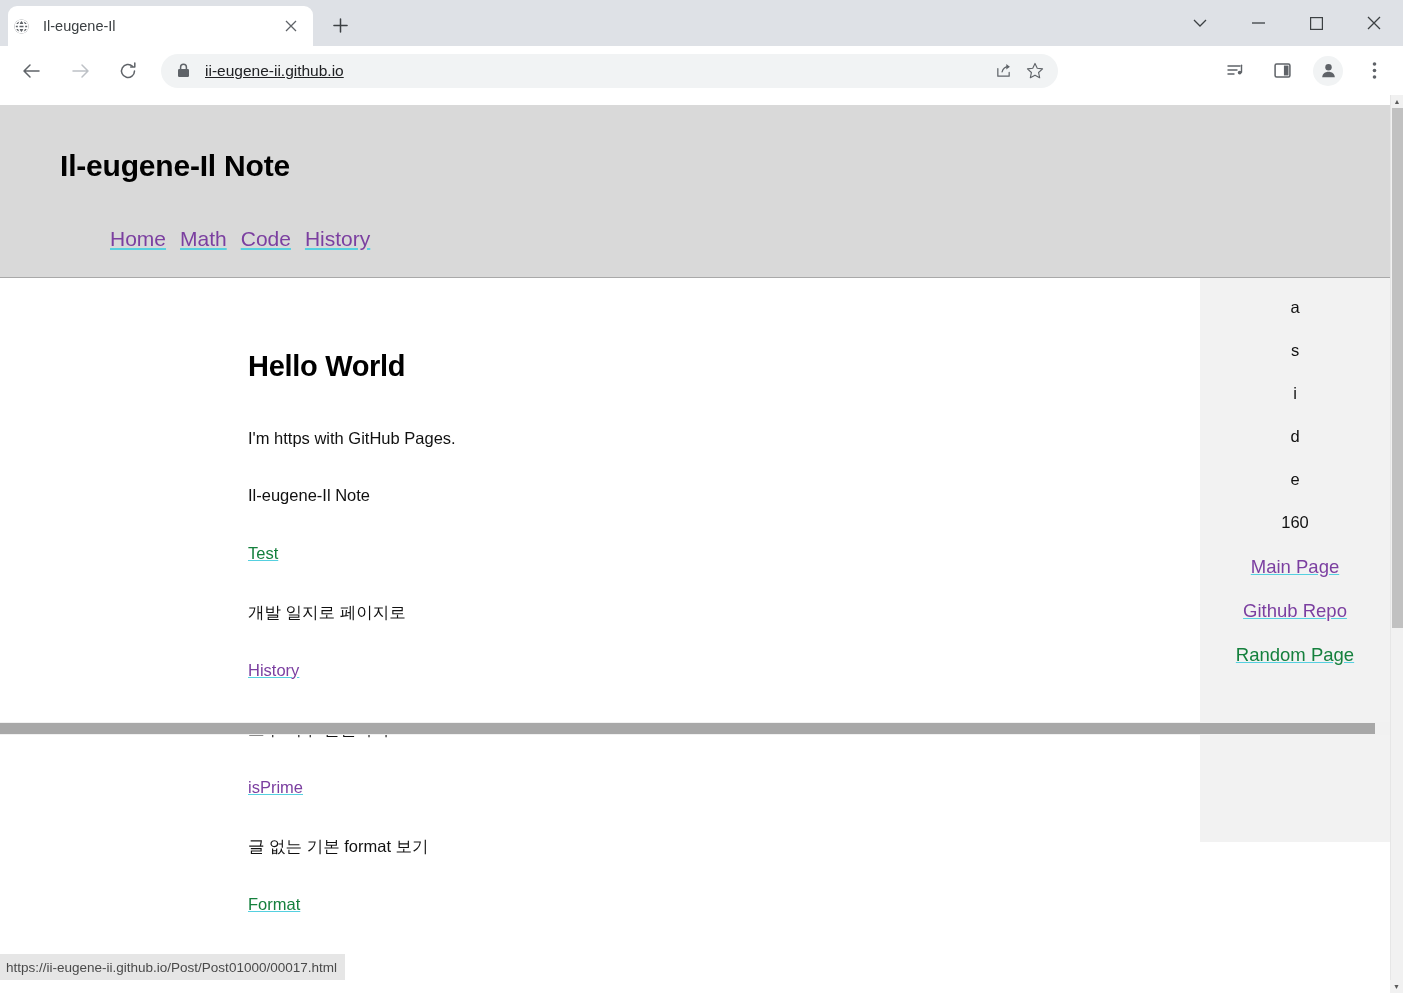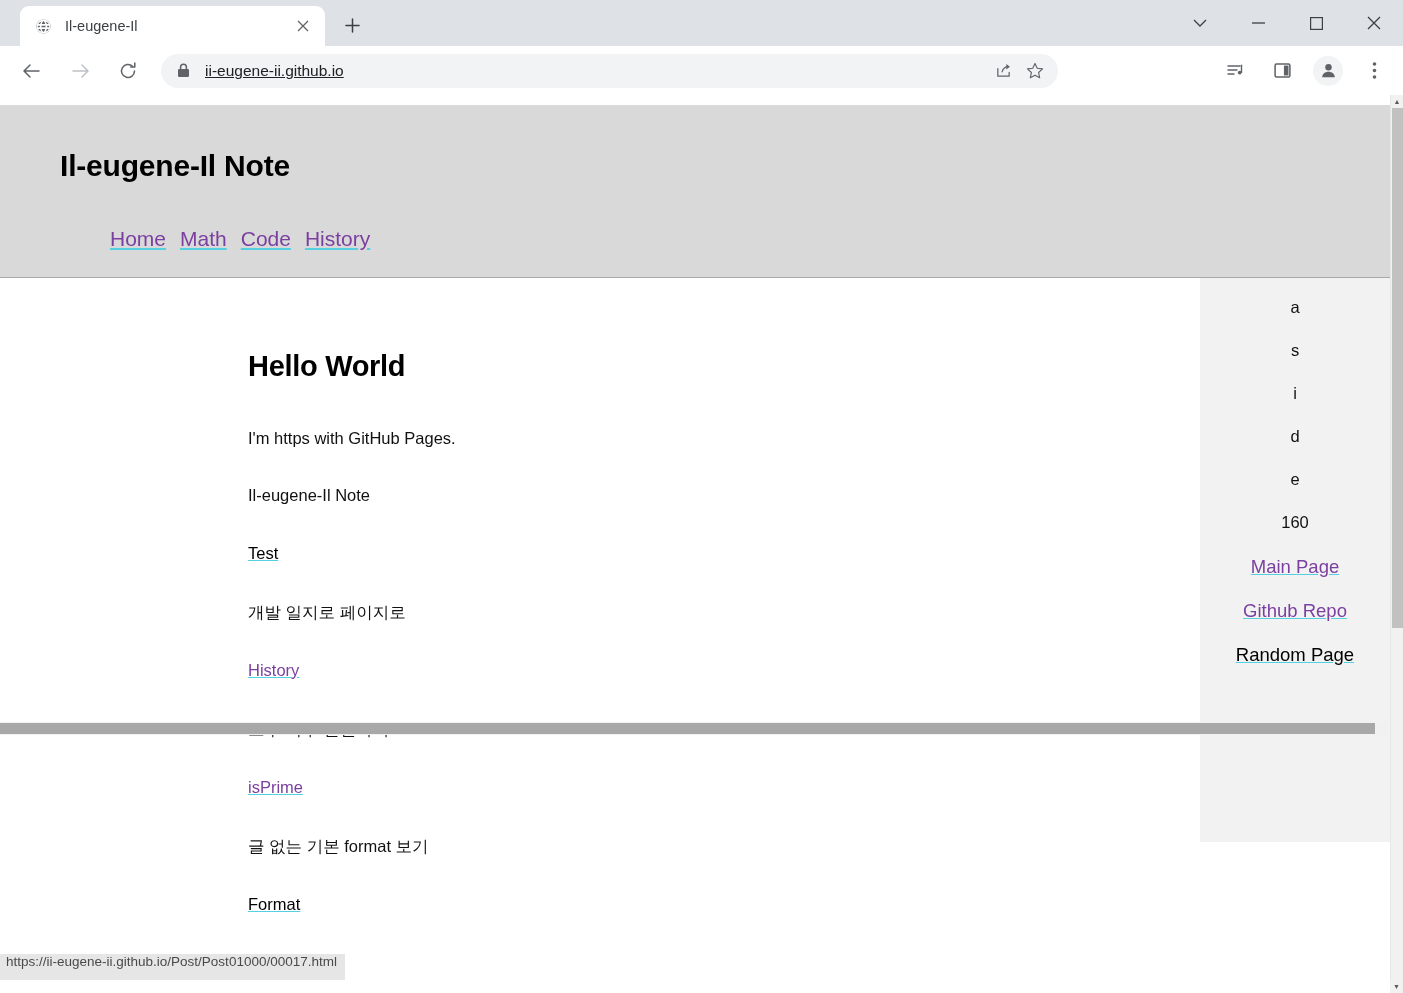--- a/index.html
+++ b/index.html
@@ -15,28 +15,28 @@
   .browser { width: 1403px; height: 993px; position: relative; }
 
   .tabstrip {
     height: 46px;
     background: #dee1e6;
     display: flex;
     align-items: flex-end;
     position: relative;
   }
   .tab {
-    margin-left: 20px;
+    margin-left: 8px;
     width: 305px;
     height: 40px;
     background: #ffffff;
     border-radius: 9px 9px 0 0;
     display: flex;
     align-items: center;
-    padding: 0 10px 0 14px;
+    padding: 0 10px 0 4px;
     position: relative;
   }
   .tab-favicon {
     width: 18px; height: 18px;
     flex: 0 0 18px;
     margin-right: 13px;
     display: flex; align-items: center; justify-content: center;
   }
   .tab-title {
     flex: 1 1 auto;
@@ -209,21 +209,21 @@
     color: #111111;
     margin: 0 0 36px 0;
     line-height: 1.3;
   }
   .content p.linkline { margin-bottom: 38px; }
   .content a {
     text-decoration: underline;
     text-decoration-color: #55d0e0;
     cursor: pointer;
   }
-  a.unvisited { color: #000000; }
+  a.unvisited { color: #15803d; }
   a.visited { color: #7b3fa0; }
 
   .aside {
     width: 190px;
     flex: 0 0 190px;
     background: #f2f2f2;
     padding: 20px 0 24px 0;
     text-align: center;
     min-height: 564px;
   }
@@ -294,21 +294,21 @@
     cursor: pointer;
   }
 
   .statusbar {
     position: absolute;
     left: 0; bottom: 13px;
     max-width: 480px;
     height: 26px;
     background: #e6e6e6;
     display: flex;
-    align-items: flex-start;
+    align-items: center;
     padding: 0 8px 0 6px;
     font-size: 13.5px;
     color: #4a4a4a;
     white-space: nowrap;
     overflow: hidden;
   }
 </style>
 </head>
 <body>
 

